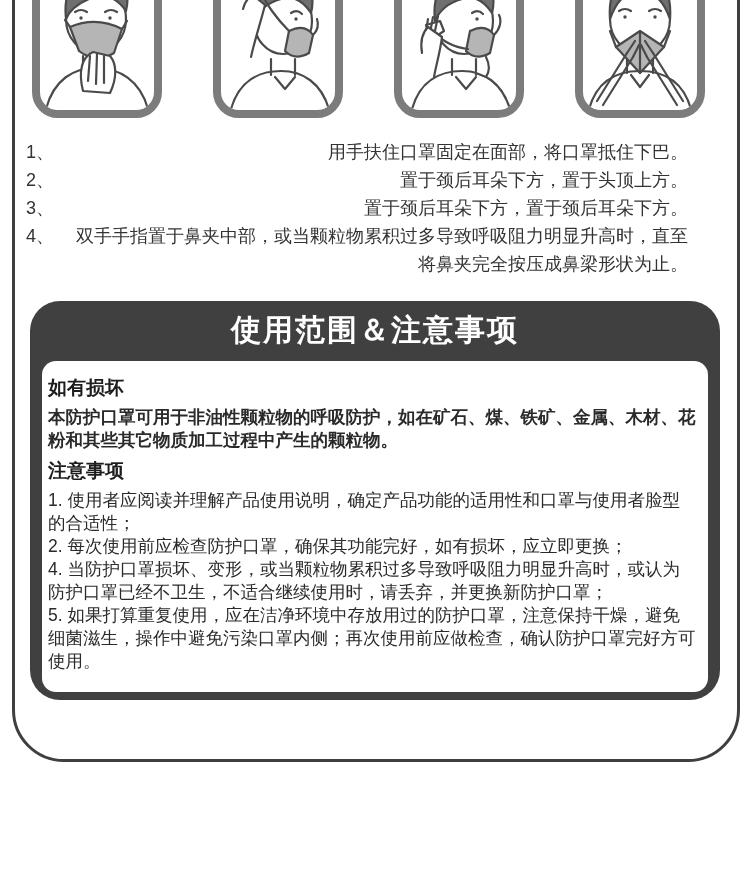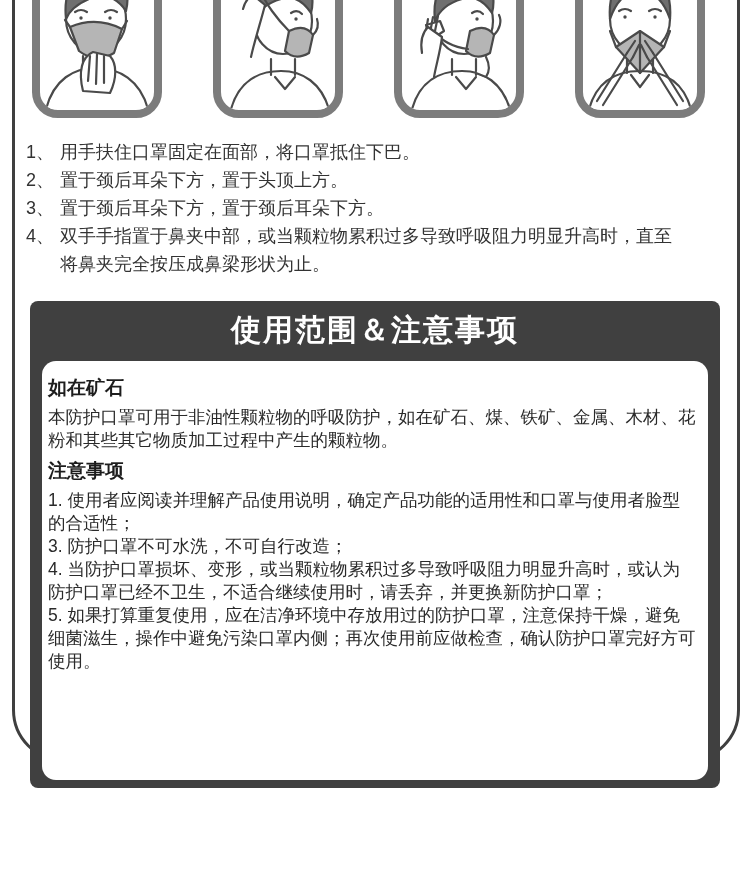--- a/index.html
+++ b/index.html
@@ -20,37 +20,37 @@
   .panel{
     width:130px;height:166px;box-sizing:border-box;background:#fff;
     border:8px solid #7c7c7c;border-radius:26px;overflow:hidden;
   }
   .panel svg{width:100%;height:100%;display:block;}
   
   .instructions{position:absolute;left:26px;top:138px;width:662px;
     font-size:18px;line-height:28px;color:#333;}
   .instr-row{display:flex;}
   .instr-num{width:34px;flex:none;}
-  .instr-text{flex:1;}
+  .instr-text{flex:1;text-align:right;}
   
   .section-box{
-    position:absolute;left:30px;top:301px;width:690px;height:487px;
-    background:#404040;border-radius:8px;
+    position:absolute;left:30px;top:301px;width:690px;height:399px;
+    background:#404040;border-radius:30px;
   }
   .section-header{
     height:60px;line-height:58px;text-align:center;color:#ffffff;
     font-size:30px;font-weight:bold;letter-spacing:2px;
   }
   .section-inner{
     position:absolute;left:12px;right:12px;top:60px;bottom:8px;
     background:#ffffff;border-radius:14px;box-sizing:border-box;
     padding:12px 12px 0 6px;overflow:hidden;color:#2a2a2a;
   }
   .sec-h{font-size:19px;font-weight:bold;margin:2px 0 5px;color:#1d1d1d;}
-  .sec-body{font-size:17.5px;line-height:23px;margin:0 0 6px 0;}
+  .sec-body{font-size:17.5px;line-height:23px;margin:0 0 6px 0;font-weight:bold;}
   .notes-h{}
   .note{font-size:17.5px;line-height:23px;margin:0;}
 </style>
 </head>
 <body>
 
 <div class="outer-frame"></div>
 
 <div class="panels">
 
@@ -154,21 +154,21 @@
   </div>
   <div class="instr-row">
     <span class="instr-num">4、</span>
     <span class="instr-text">双手手指置于鼻夹中部，或当颗粒物累积过多导致呼吸阻力明显升高时，直至将鼻夹完全按压成鼻梁形状为止。</span>
   </div>
 </div>
 
 <div class="section-box">
   <div class="section-header">使用范围＆注意事项</div>
   <div class="section-inner">
-    <div class="sec-h">如在矿石</div>
+    <div class="sec-h">如有损坏</div>
     <p class="sec-body">本防护口罩可用于非油性颗粒物的呼吸防护，如在矿石、煤、铁矿、金属、木材、花粉和其些其它物质加工过程中产生的颗粒物。</p>
     <div class="sec-h notes-h">注意事项</div>
     <p class="note">1. 使用者应阅读并理解产品使用说明，确定产品功能的适用性和口罩与使用者脸型的合适性；</p>
-    <p class="note">3. 防护口罩不可水洗，不可自行改造；</p>
+    <p class="note">2. 每次使用前应检查防护口罩，确保其功能完好，如有损坏，应立即更换；</p>
     <p class="note">4. 当防护口罩损坏、变形，或当颗粒物累积过多导致呼吸阻力明显升高时，或认为防护口罩已经不卫生，不适合继续使用时，请丢弃，并更换新防护口罩；</p>
     <p class="note">5. 如果打算重复使用，应在洁净环境中存放用过的防护口罩，注意保持干燥，避免细菌滋生，操作中避免污染口罩内侧；再次使用前应做检查，确认防护口罩完好方可使用。</p>
   </div>
 </div>
 
 </body></html>

